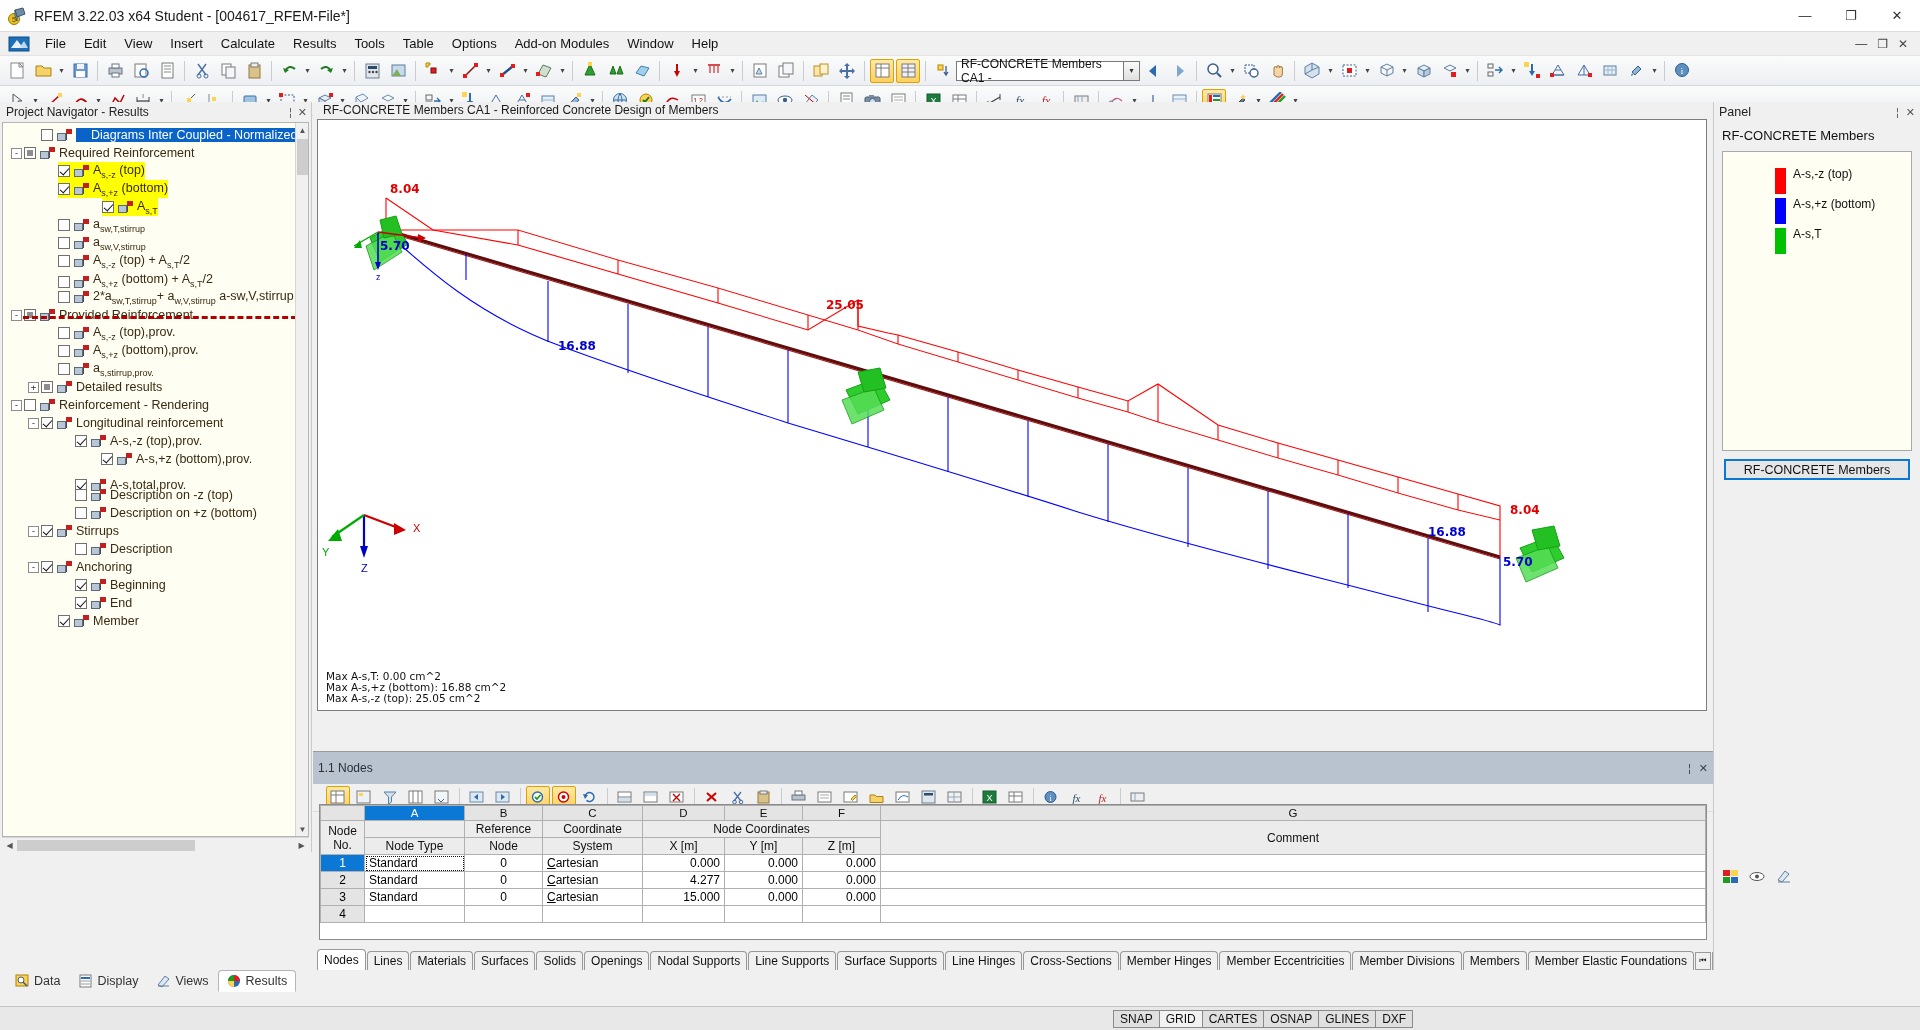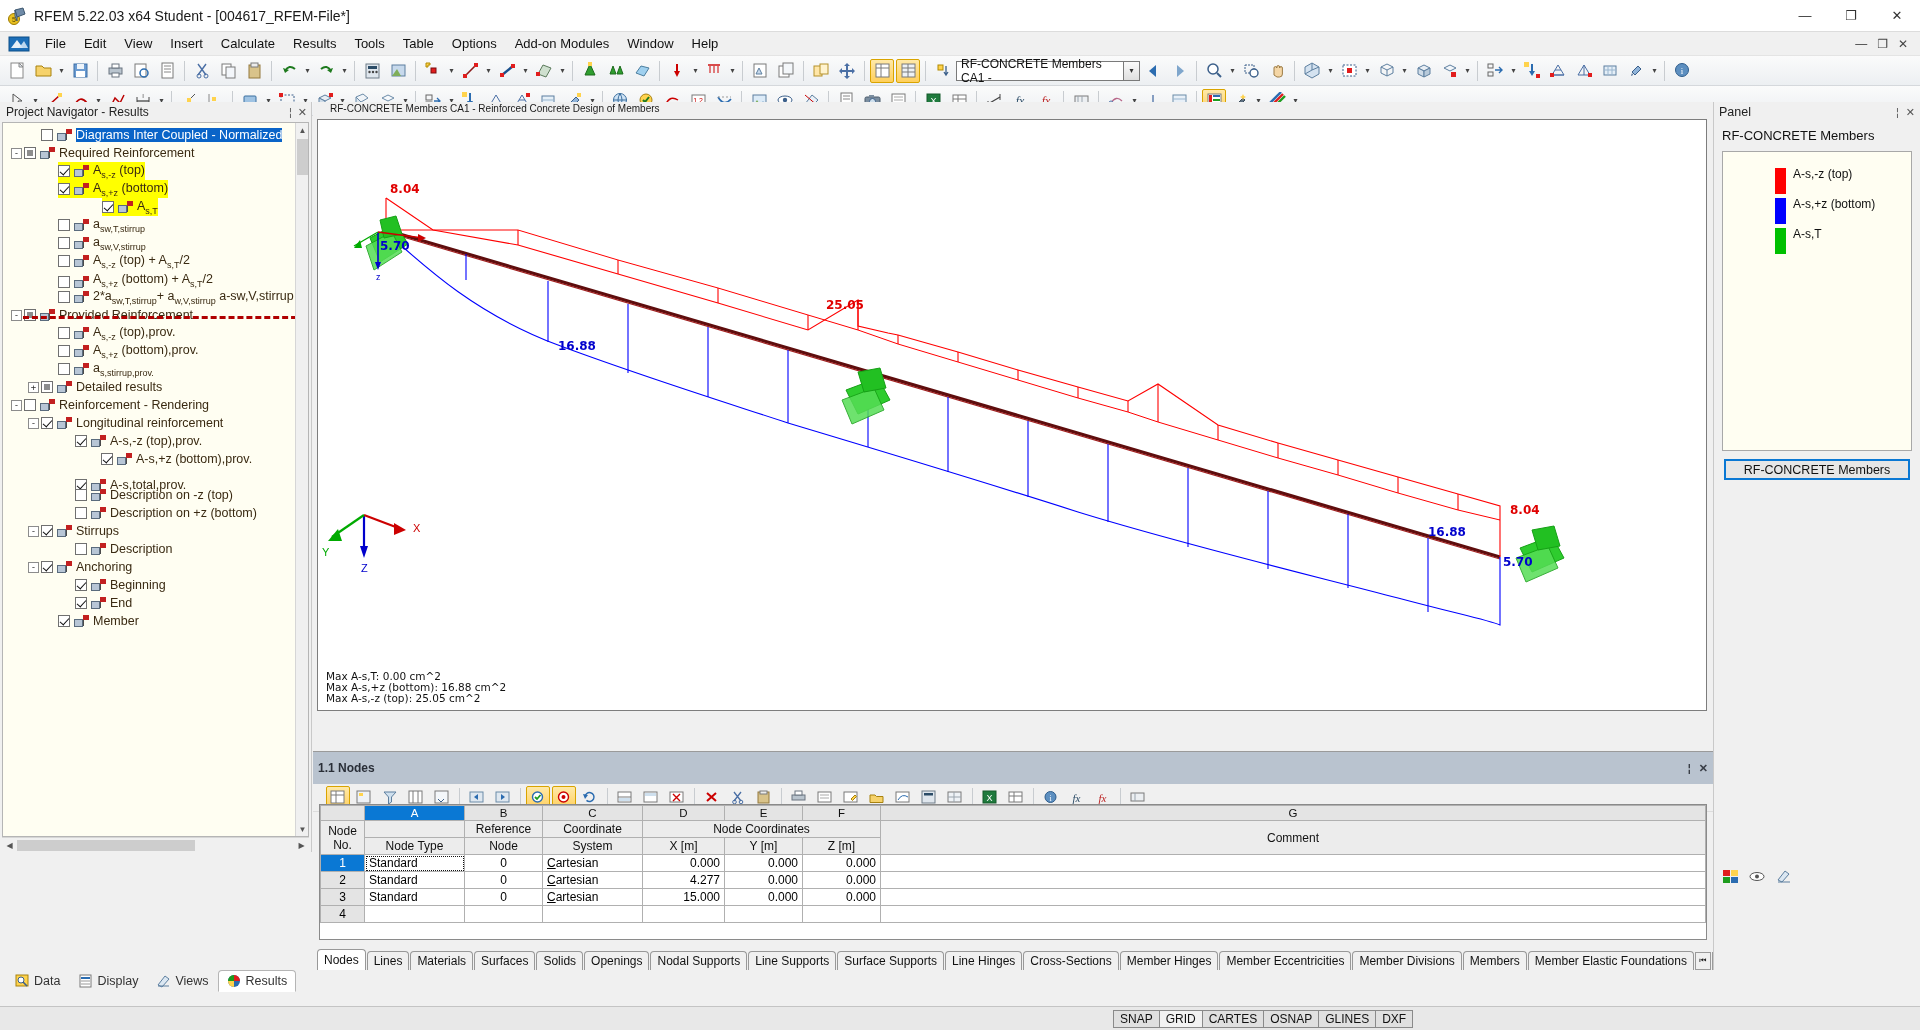--- a/index.html
+++ b/index.html
@@ -96,21 +96,21 @@
   }
   .cbox.partial::after {
     content: ""; position: absolute; left: 2px; top: 2px; width: 6px; height: 6px; background: #8d8d8d;
   }
   .flagicon { width: 15px; height: 12px; flex: none; margin-right: 4px; position: relative; }
   .flagicon .b { position:absolute; left:0; bottom:0; width:9px; height:8px; background:#b8c6d6; border:1px solid #5a6b7d; }
   .flagicon .f { position:absolute; right:0; top:0; width:6px; height:5px; background:#c22020; }
   .flagicon .p { position:absolute; right:5px; top:0; width:1.5px; height:11px; background:#4a4a4a; }
   .tlabel { display: inline-block; }
   .tlabel sub { font-size: 9px; }
-  .sel-blue { background: #0a64c8; color: #fff; padding: 0 0; }
+  .sel-blue { background: #0a64c8; color: #fff; padding: 0 15px; }
   .hl-wrap { background: #ffff00; display:inline-flex; align-items:center; height:18px; }
   .redline {
     position: absolute; height: 0; border-top: 3px dashed #b00000;
     left: 20px; right: 2px;
   }
   .nav-scroll {
     position: absolute; right: 0; top: 0; width: 13px; bottom: 0; background: #f0f0f0; border-left:1px solid #d6d6d6;
   }
   .nav-scroll .thumb { position: absolute; top: 16px; left: 1px; width: 11px; height: 36px; background: #cdcdcd; }
   .nav-scroll .arw { position:absolute; left:0; width:13px; height:14px; display:flex;align-items:center;justify-content:center; font-size:8px;color:#555;}
@@ -134,40 +134,40 @@
     background: #fff; border: 1px solid #b5b5b5; border-bottom-color: #fff;
     border-radius: 4px 4px 0 0;
   }
 
   
   .workview {
     position: absolute; left: 313px; top: 102px; width: 1400px; height: 645px;
     background: #f0f0f0;
   }
   .view-title {
-    height: 16px; font-size: 10px; color: #1a1a1a; padding-left: 17px; padding-top: 1px;
+    height: 16px; font-size: 12px; color: #1a1a1a; padding-left: 10px; padding-top: 1px;
   }
   .canvas {
     position: absolute; left: 4px; top: 17px; width: 1390px; height: 592px;
     background: #ffffff; border: 1px solid #7d7d7d;
     overflow: hidden;
   }
   .maxlabels {
     position: absolute; left: 8px; bottom: 6px; font-size: 10.5px; color: #111;
     line-height: 11px; font-family: "DejaVu Sans", sans-serif;
   }
 
   
   .tablepanel {
     position: absolute; left: 313px; top: 751px; width: 1400px; height: 219px;
     background: #f0f0f0; border-top: 1px solid #9a9a9a;
   }
   .tp-header {
     height: 18px; background: #b9c3cf; display: flex; align-items: center;
-    padding: 16px 5px; font-size: 12px; color: #2a2f38; font-weight: bold;
+    padding: 16px 5px; font-size: 12px; color: #2a2f38;
   }
   .tp-header .sp { margin-left: auto; display: flex; gap: 8px; font-size: 11px; color: #3a3f48; }
   .tp-toolbar {
     height: 28px; background: #f0f0f0; display: flex; align-items: center; padding-left: 12px;
     border-bottom: 1px solid #dcdcdc;
   }
   .tp-grid-wrap {
     position: absolute; left: 6px; top: 52px; right: 6px; height: 136px;
     border: 1px solid #8a8a8a; background: #fff; overflow: hidden;
   }
@@ -246,21 +246,21 @@
 
   <div class="titlebar">
     <div class="ico">
       <svg width="18" height="18" viewBox="0 0 18 18">
         <circle cx="6" cy="12" r="5.5" fill="#e8c020" stroke="#9c7a00"></circle>
         <text x="6" y="15" font-size="7" text-anchor="middle" fill="#5a4700" font-family="Liberation Sans">5</text>
         <path d="M7 3 L15 1 L17 7 L9 10 Z" fill="#6f8ba8" stroke="#3d576f"></path>
         <path d="M7 3 L9 10 L9 14 L7 9 Z" fill="#93aec7" stroke="#3d576f"></path>
       </svg>
     </div>
-    <div class="title-text">RFEM 5.22.03 x64 Student - [004617_RFEM-File*]</div>
+    <div class="title-text">RFEM 3.22.03 x64 Student - [004617_RFEM-File*]</div>
     <div class="win-btns">
       <div class="win-btn">—</div>
       <div class="win-btn">❐</div>
       <div class="win-btn close">✕</div>
     </div>
   </div>
 
   <div class="menubar">
     <div class="menu-logo">
       <svg width="22" height="18" viewBox="0 0 22 18">

